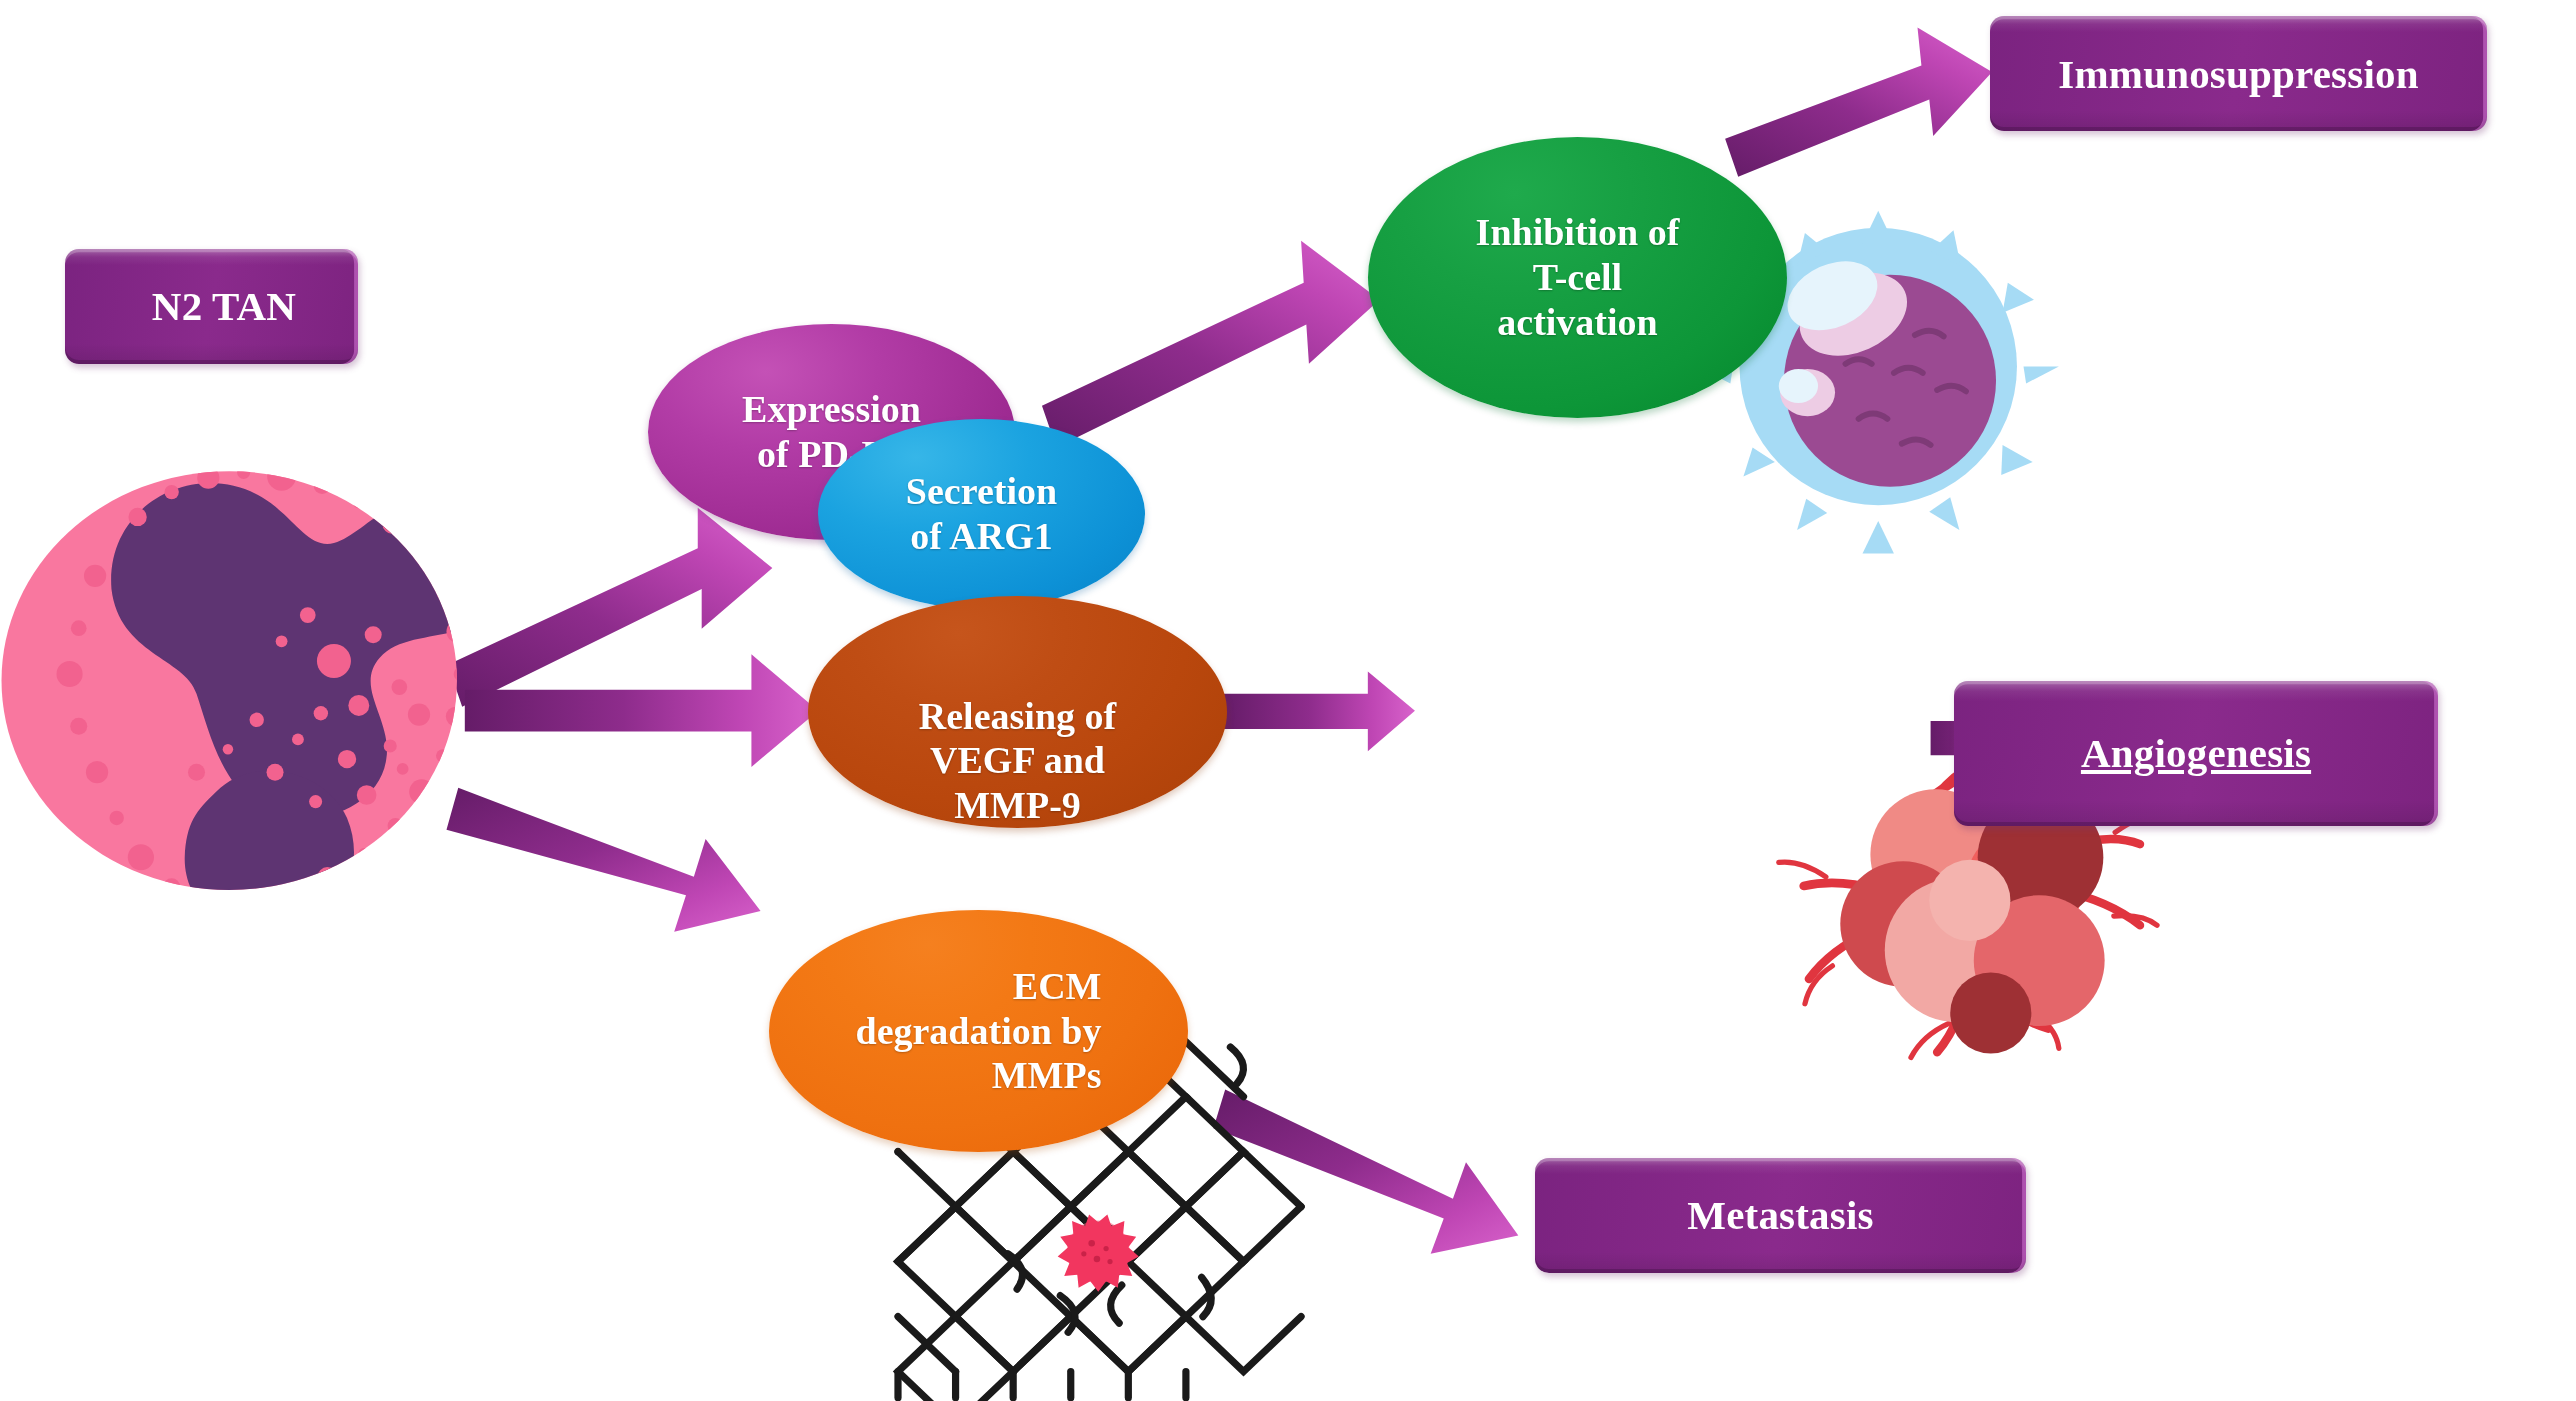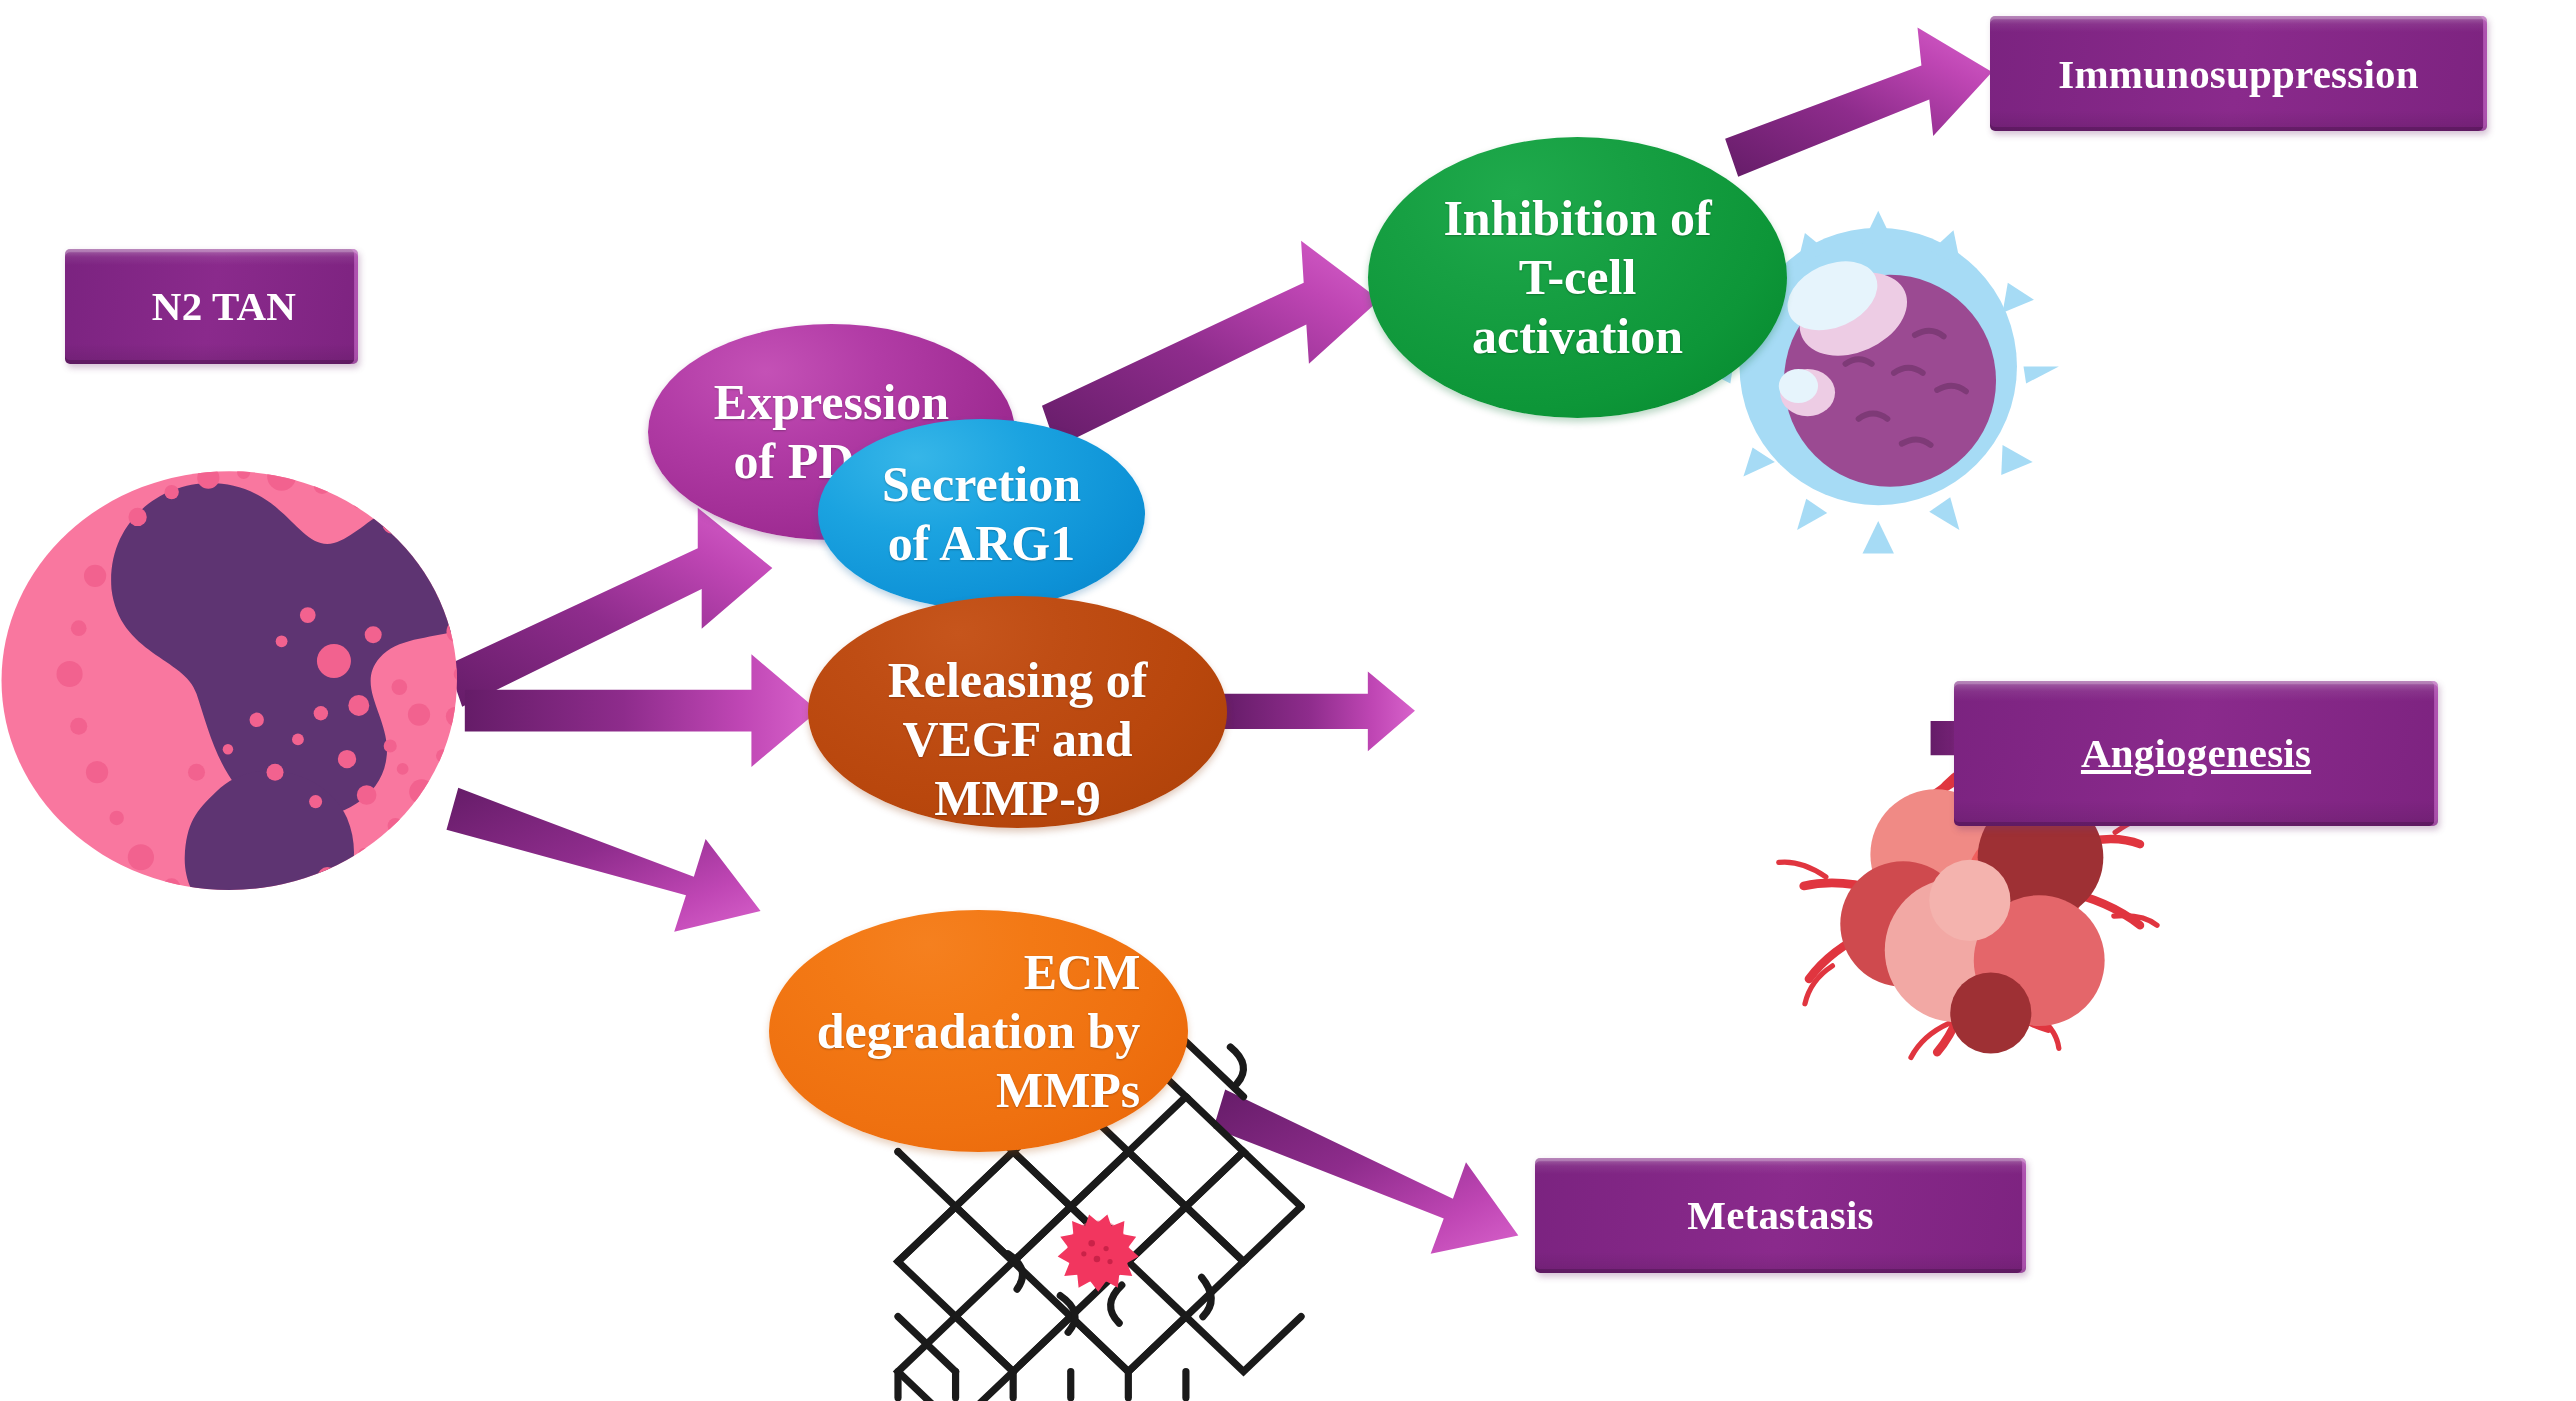--- a/index.html
+++ b/index.html
@@ -29,42 +29,42 @@
     text-align: center;
     color: #ffffff;
     font-weight: bold;
     line-height: 1.18;
     white-space: pre-line;
     user-select: none;
   }
 
   
   .box {
-    border-radius: 5px;
+    border-radius: 14px;
     background:
       linear-gradient(180deg,
         rgba(255,255,255,0.30) 0%,
         rgba(255,255,255,0.07) 7%,
         rgba(255,255,255,0.00) 14%,
         rgba(0,0,0,0.00) 82%,
         rgba(0,0,0,0.10) 100%),
       linear-gradient(100deg, #7b2380 0%, #8a2a8c 50%, #7d2380 100%);
     box-shadow:
       inset 0 3.3px 0 rgba(255,255,255,0.22),
       inset -3.9px 0 0 rgba(214,120,214,0.55),
       inset 0 -3.9px 0 rgba(60,15,64,0.35),
       2px 3.3px 5.9px rgba(120,60,120,0.30);
     font-size: 41px;
     letter-spacing: 0.2px;
   }
 
   
   .ellipse {
     border-radius: 50%;
-    font-size: 50px;
+    font-size: 38px;
     text-shadow: 0 1.3px 2px rgba(0,0,0,0.25);
   }
   .ell-pdl1 {
     background: radial-gradient(ellipse at 32% 22%, #c451b6 0%, #b23ca6 32%, #9e2b92 70%, #8c1f81 100%);
     box-shadow: 0 3.9px 7.9px rgba(110,40,110,0.30);
   }
   .ell-arg1 {
     background: radial-gradient(ellipse at 30% 20%, #36b6e8 0%, #1ba3e0 35%, #0d91d6 72%, #0782c7 100%);
     box-shadow: 0 3.9px 7.9px rgba(20,100,160,0.28);
   }

